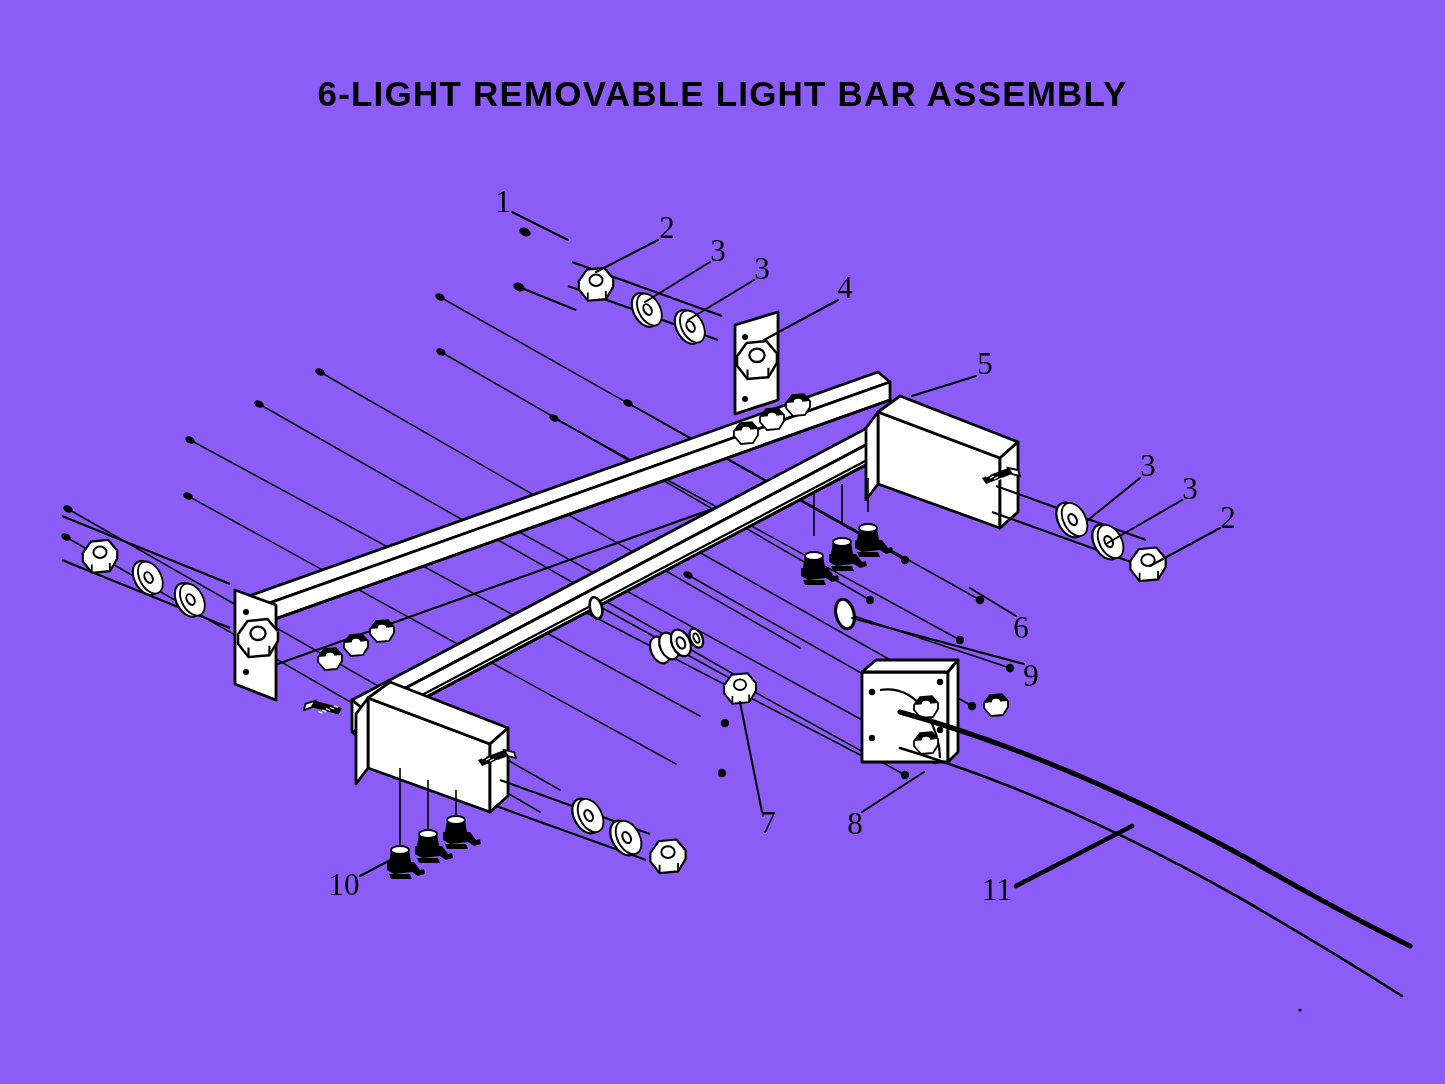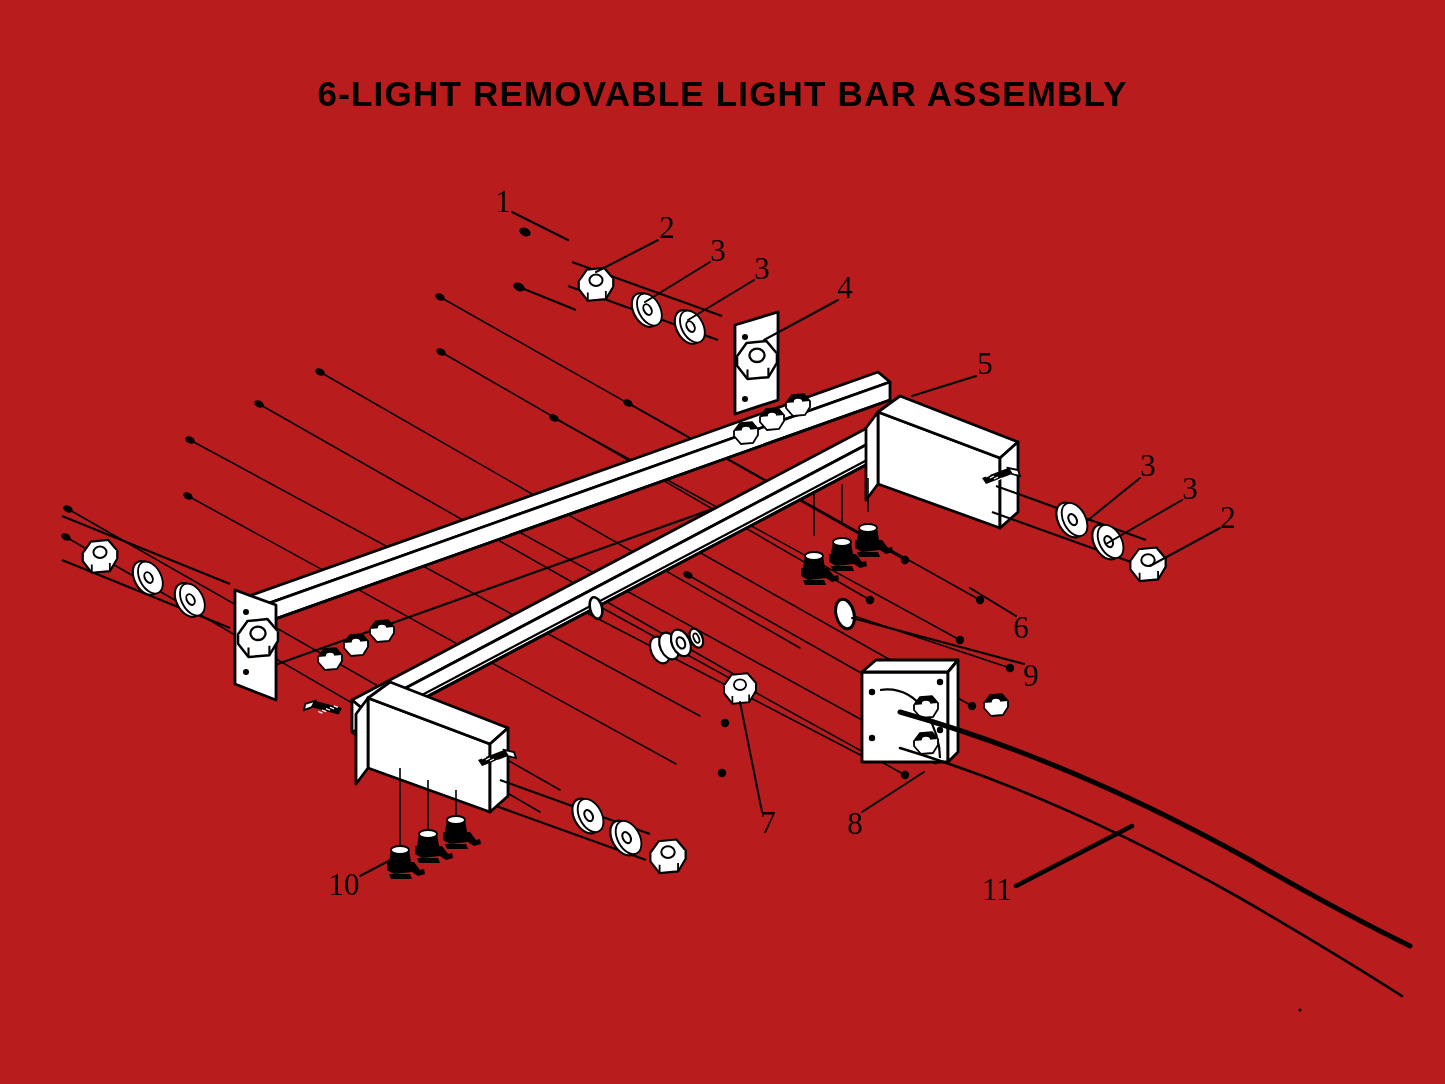--- a/index.html
+++ b/index.html
@@ -5,21 +5,21 @@
 <style>
   html, body {
     margin: 0;
     padding: 0;
     background: #ffffff;
   }
   #page {
     position: relative;
     width: 1445px;
     height: 1084px;
-    background: #b91c1c;
+    background: #8b5cf6;
     overflow: hidden;
     font-family: "Liberation Sans", sans-serif;
   }
   #title {
     position: absolute;
     left: 0;
     top: 74px;
     width: 1445px;
     text-align: center;
     font-family: "Liberation Sans", sans-serif;

